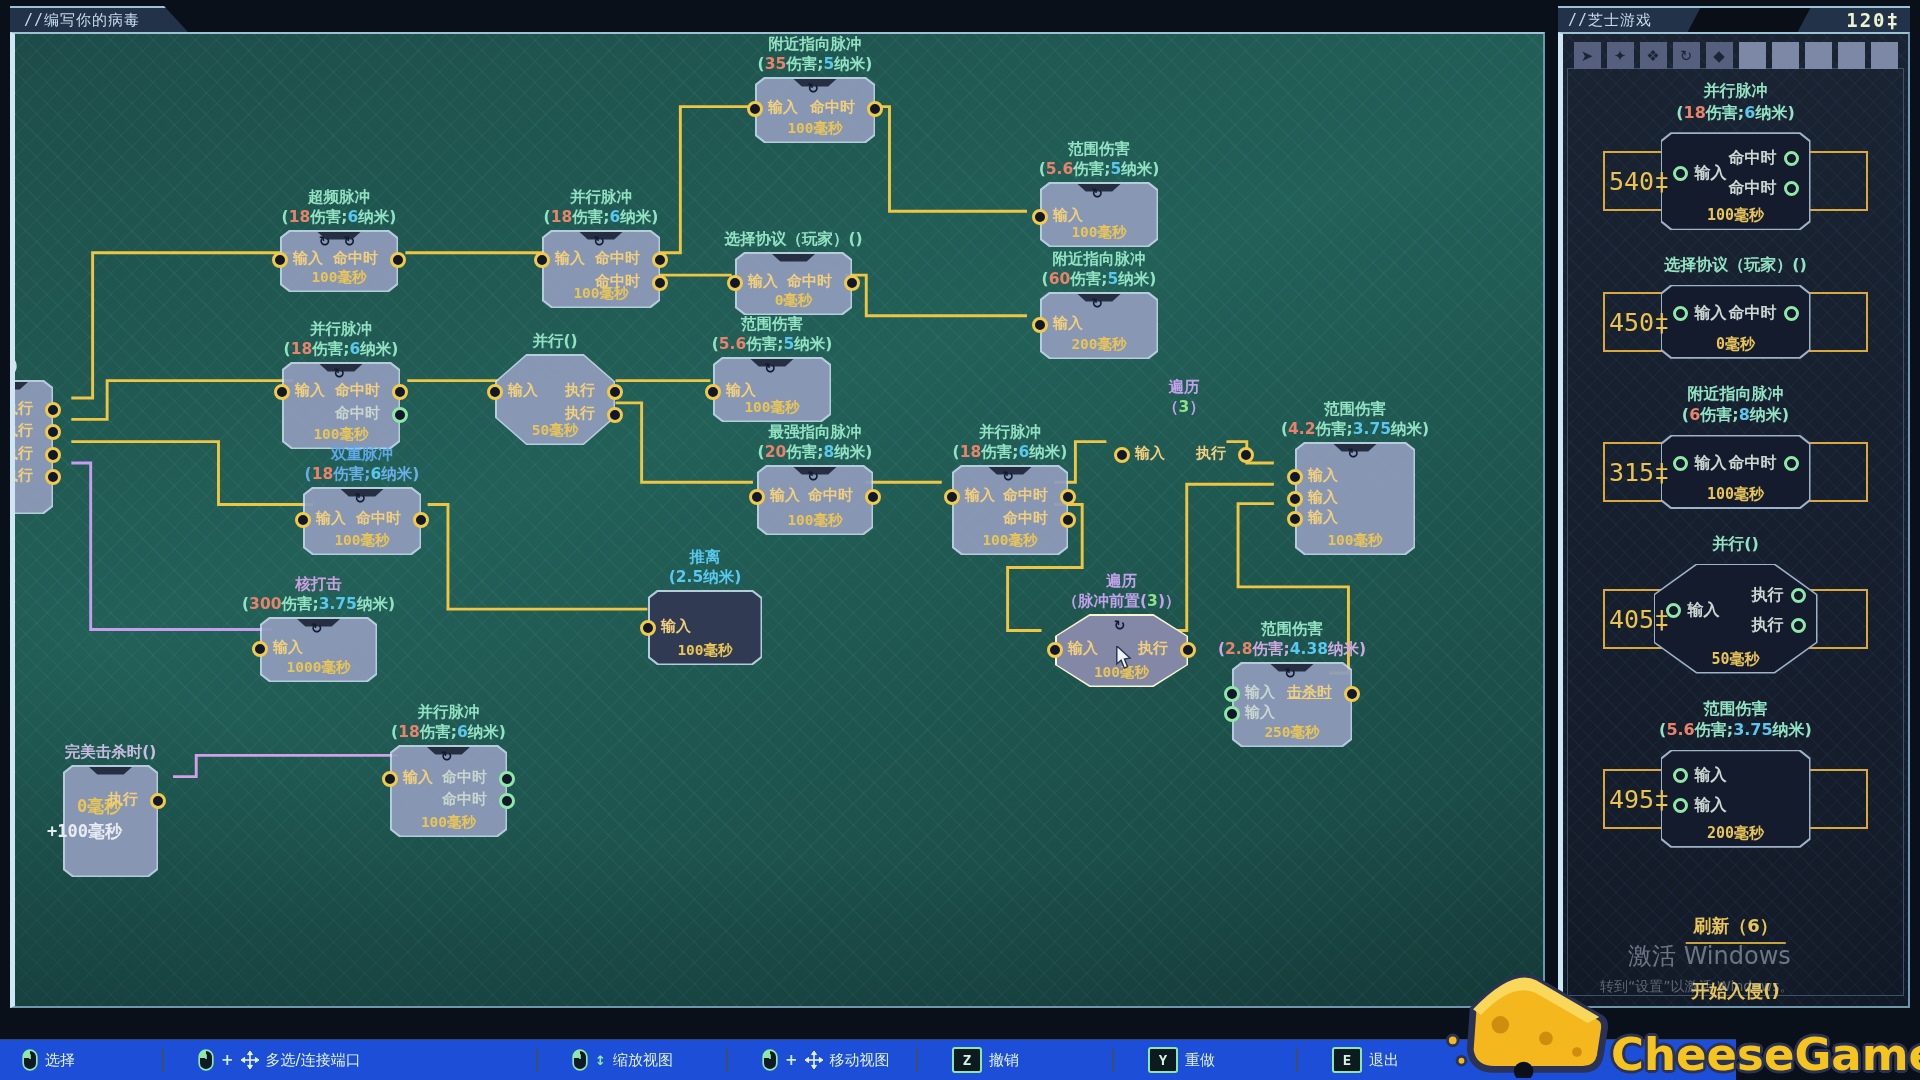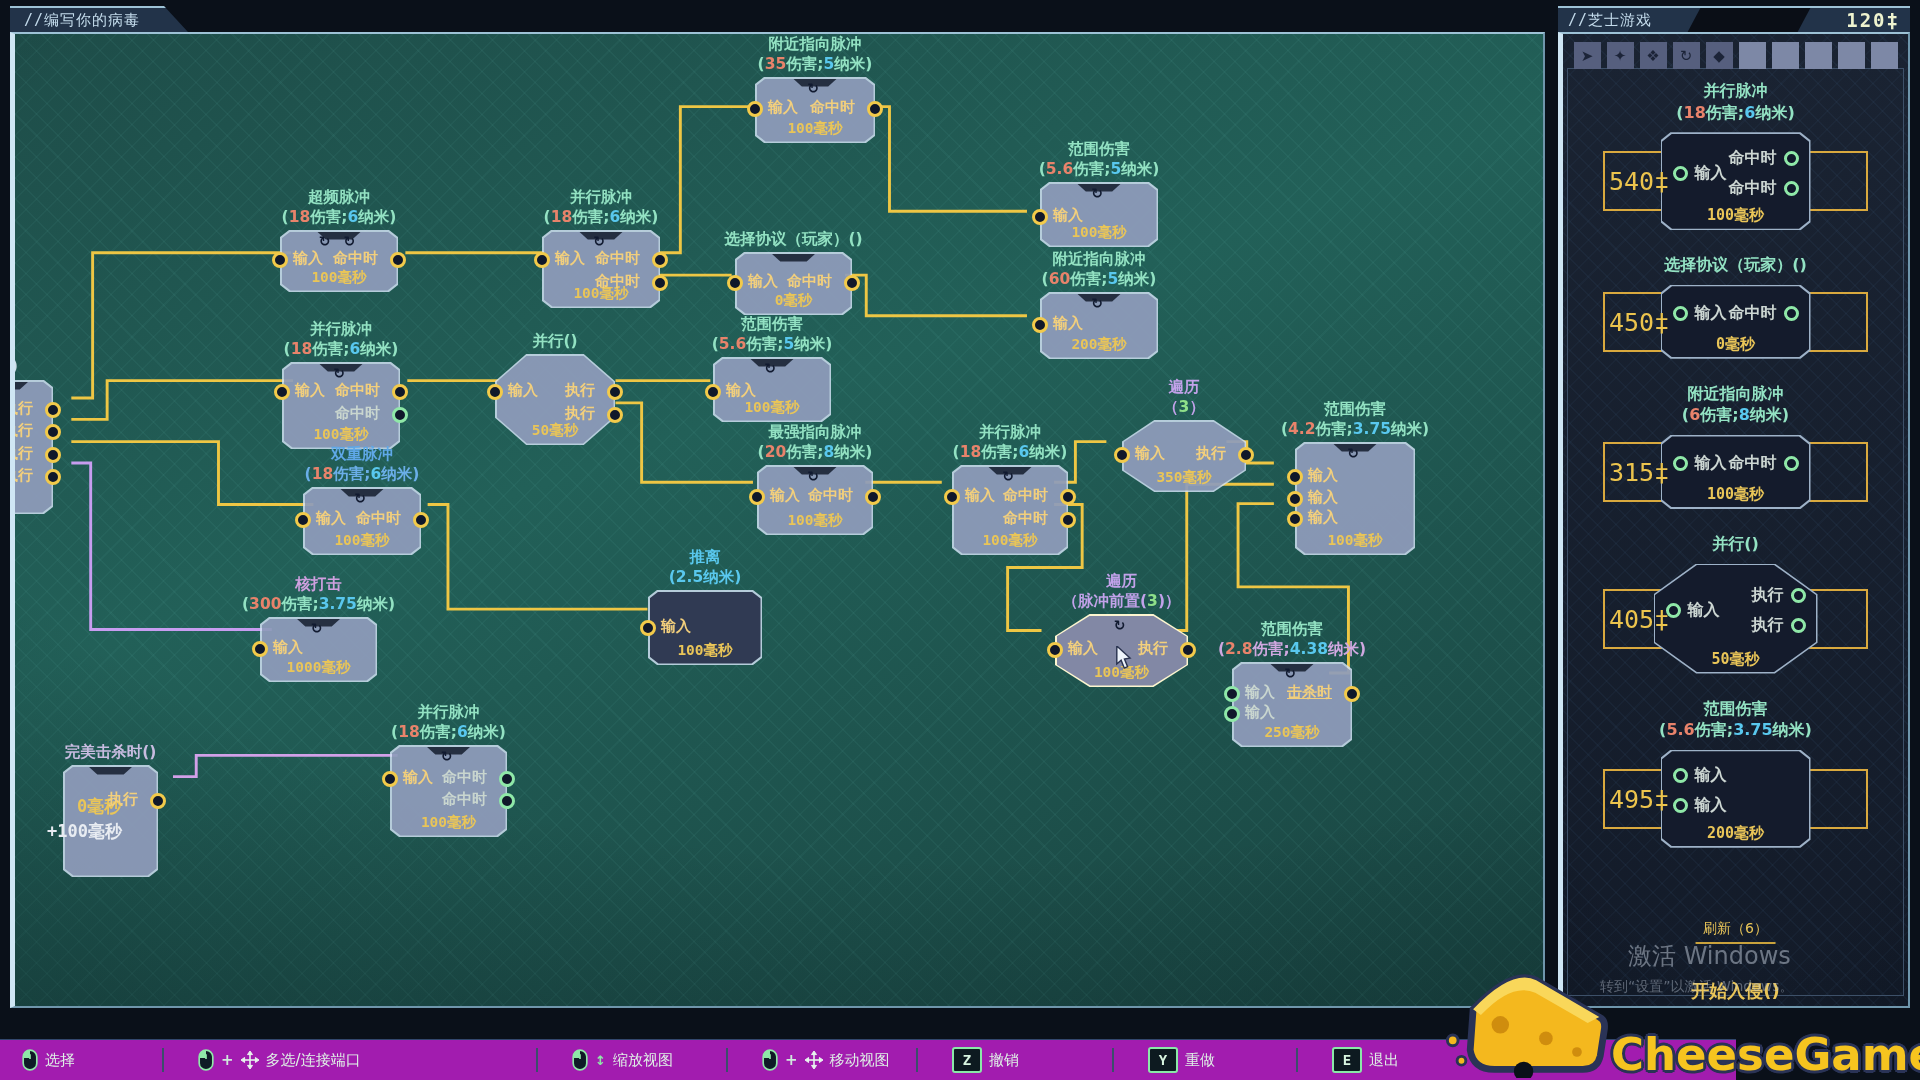--- a/index.html
+++ b/index.html
@@ -70,39 +70,39 @@
   .shop-price{position:absolute;left:42px;top:50%;transform:translateY(-50%);color:#ecc44d;font-size:25px;font-family:"DejaVu Sans Mono",monospace;z-index:2}
   .snode{position:relative;z-index:1;background:#9eb2c8}
   .snode,.snode-fill{clip-path:polygon(10px 0,calc(100% - 10px) 0,100% 8px,100% calc(100% - 8px),calc(100% - 10px) 100%,10px 100%,0 calc(100% - 8px),0 8px)}
   .snode.hex,.snode-fill.hex{clip-path:polygon(26% 0,74% 0,100% 28%,100% 72%,74% 100%,26% 100%,0 72%,0 28%)}
   .snode-fill{position:absolute;inset:1.5px;background:#141b2c}
   .snode-ports{position:absolute;left:12px;right:12px;top:10px;bottom:26px;display:flex;justify-content:space-between;z-index:1}
   .sp-col{display:flex;flex-direction:column;justify-content:center;gap:9px}
   .sp-row{display:flex;align-items:center;gap:7px;font-size:16px;color:#ccd6d2;font-weight:bold}
   .sp-dot{width:15px;height:15px;border-radius:50%;border:3px solid #8fe8a8;background:#10182a;box-sizing:border-box;flex-shrink:0}
   .snode-dur{position:absolute;bottom:5px;width:100%;text-align:center;color:#e9c558;font-size:15px;font-weight:bold;font-family:"DejaVu Sans Mono",monospace;z-index:1}
-  #shop-refresh{position:absolute;bottom:62px;left:50%;transform:translateX(-50%);color:#e9c558;font-size:14px;font-weight:normal;
+  #shop-refresh{position:absolute;bottom:62px;left:50%;transform:translateX(-50%);color:#e9c558;font-size:18px;font-weight:bold;
     border-bottom:2px solid #c9a23c;padding:0 8px 4px;white-space:nowrap}
   #shop-start{position:absolute;bottom:-2px;left:50%;transform:translateX(-50%);color:#e9c558;font-size:18px;font-weight:bold;
     border-bottom:2px solid #c9a23c;padding:0 6px 3px;white-space:nowrap}
 
   
   #win-activate{position:absolute;left:1628px;top:940px;color:rgba(195,205,220,0.5);font-size:24px;z-index:55;white-space:nowrap}
   #win-activate2{position:absolute;left:1600px;top:978px;color:rgba(195,205,220,0.42);font-size:14px;z-index:55;white-space:nowrap}
 
   
   #cheese{position:absolute;left:1444px;top:960px;display:flex;align-items:flex-end;z-index:60}
   .cheese-text{display:flex;flex-direction:column;align-items:flex-start;margin-left:2px}
   .cheese-line1{font-size:56px;font-weight:bold;color:#f6c41f;line-height:1.0;letter-spacing:2px;
     text-shadow:3px 0 0 #2a3356,-3px 0 0 #2a3356,0 3px 0 #2a3356,0 -3px 0 #2a3356,2px 2px 0 #2a3356,-2px 2px 0 #2a3356,2px -2px 0 #2a3356,-2px -2px 0 #2a3356}
   .cheese-line2{font-size:45px;font-weight:bold;color:#f6c41f;line-height:1.05;
     text-shadow:3px 0 0 #2a3356,-3px 0 0 #2a3356,0 3px 0 #2a3356,0 -3px 0 #2a3356,2px 2px 0 #2a3356,-2px 2px 0 #2a3356,2px -2px 0 #2a3356,-2px -2px 0 #2a3356}
 
   
-  #bottom-bar{position:absolute;left:0;bottom:0;width:1736px;height:40px;background:#a21caf;border-top:1px solid #33486e;z-index:20}
+  #bottom-bar{position:absolute;left:0;bottom:0;width:1736px;height:40px;background:#1d4ed8;border-top:1px solid #33486e;z-index:20}
   .bb-group{position:absolute;top:0;height:40px;display:flex;align-items:center;gap:7px;color:#dff0e6;font-size:15px;white-space:nowrap}
   .bb-sep{position:absolute;top:8px;width:2px;height:24px;background:#3b4e6b}
   .key{display:inline-flex;align-items:center;justify-content:center;min-width:20px;height:22px;border:2px solid #8ae8a8;border-radius:3px;
        color:#d8f5e0;background:#0d1a20;font-weight:bold;font-size:14px;padding:0 3px;font-family:"DejaVu Sans Mono",monospace}
   .bb-plus{color:#cfe8dc;font-weight:bold}
   .scroll-glyph{color:#8fe8a8;font-size:13px;font-weight:bold}
 </style>
 </head>
 <body>
 
@@ -202,24 +202,20 @@
         <div class="cnode-notch"></div>
         <div class="cnode-icons">↻</div>
         <div class="cnode-dur">100毫秒</div>
       </div>
       <div class="cnode rect" style="left: 937px; top: 431px; width: 116px; height: 90px;">
         <div class="cnode-fill rect"></div>
         <div class="cnode-notch"></div>
         <div class="cnode-icons">↻</div>
         <div class="cnode-dur">100毫秒</div>
       </div>
-      <div class="cnode hex" style="left: 1107px; top: 386px; width: 124px; height: 72px;">
-        <div class="cnode-fill hex"></div>
-        <div class="cnode-dur">350毫秒</div>
-      </div>
       <div class="cnode rect" style="left: 1280px; top: 408px; width: 120px; height: 113px;">
         <div class="cnode-fill rect"></div>
         <div class="cnode-notch"></div>
         <div class="cnode-icons">↻</div>
         <div class="cnode-dur">100毫秒</div>
       </div>
       <div class="cnode hex glow" style="left: 1040px; top: 580px; width: 133px; height: 73px;">
         <div class="cnode-fill hex"></div>
         <div class="cnode-icons">↻</div>
         <div class="cnode-dur">100毫秒</div>

